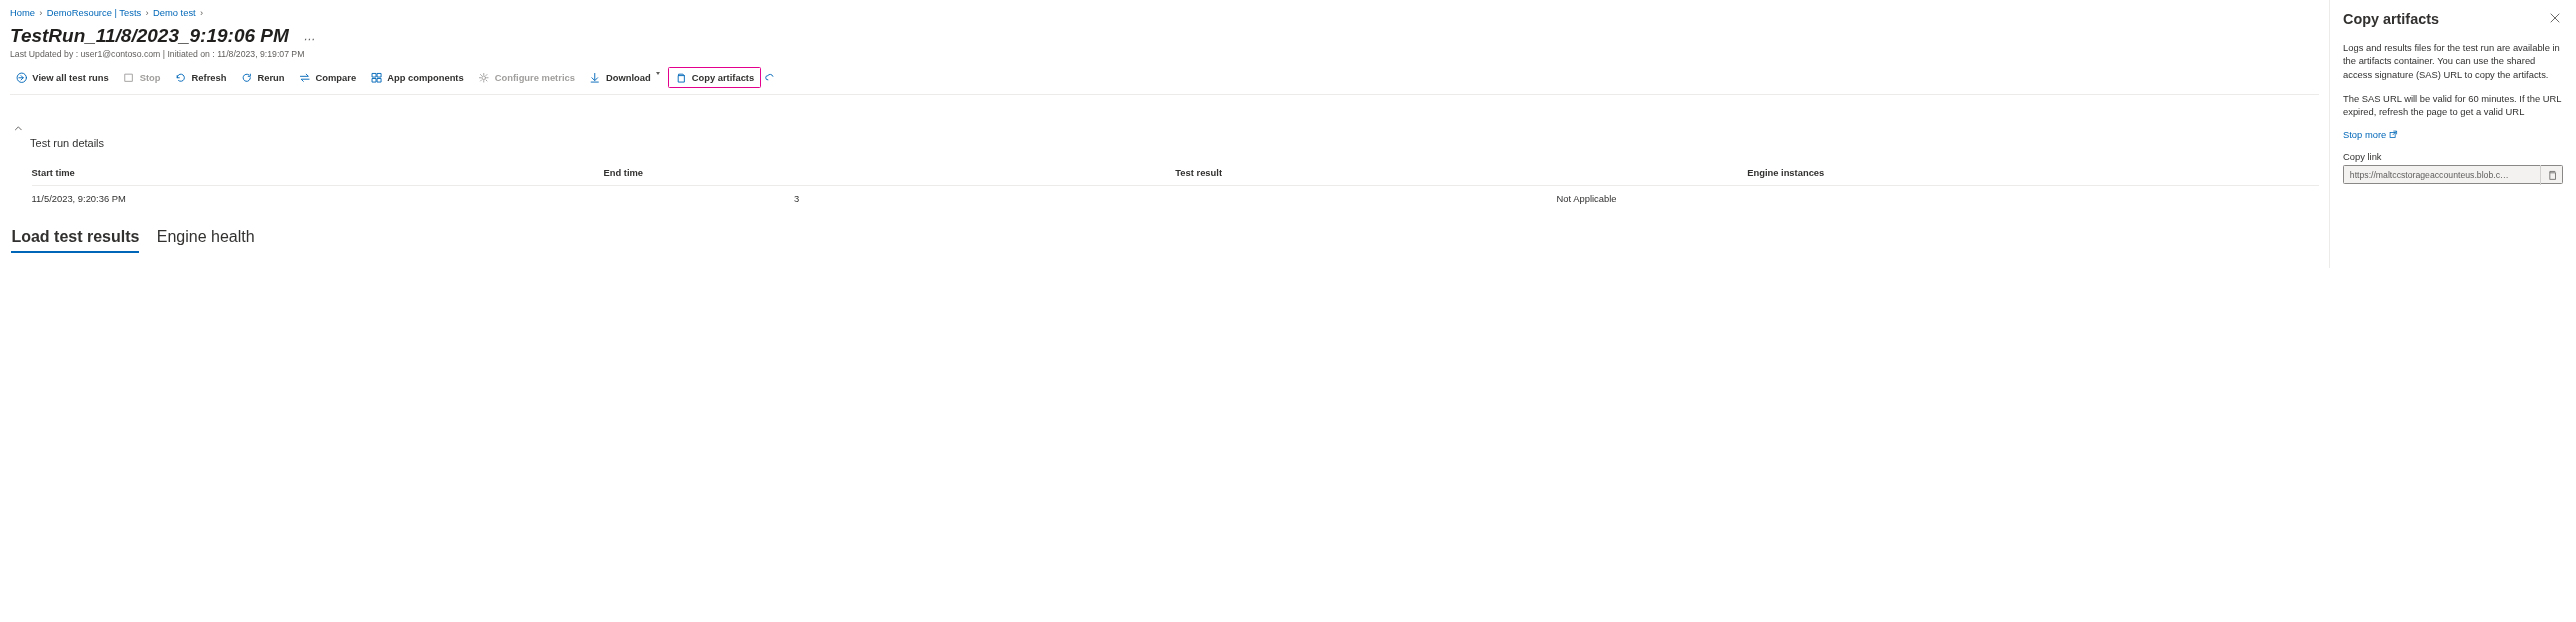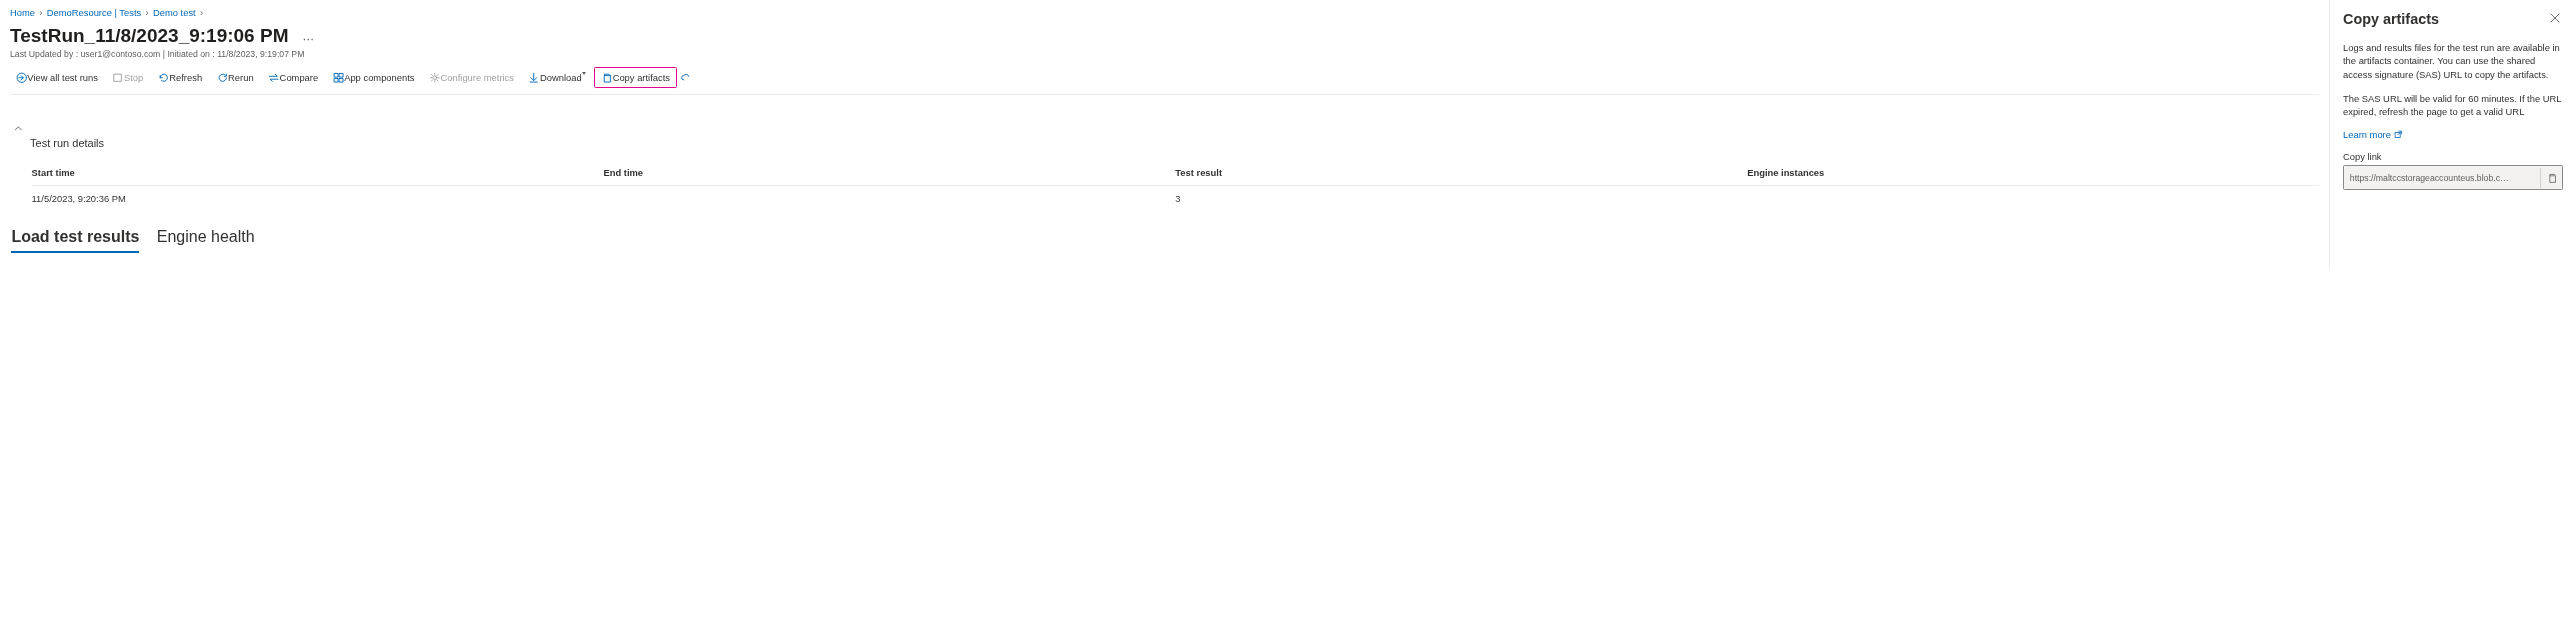--- a/index.html
+++ b/index.html
@@ -23,20 +23,21 @@
       gap: 4.3px;
       font-size: 9.4px;
       padding: 1.4px 0 7.2px 0;
     }
     .breadcrumb a { color: #0067b8; text-decoration: none; }
     .breadcrumb .sep { color: #605e5c; }
     .title-row {
       display: flex;
       align-items: center;
       gap: 14px;
+      font-style: italic;
     }
     .title {
       font-size: 19px;
       font-weight: 600;
       color: #201f1e;
     }
     .more-icon { color: #605e5c; font-size: 11.5px; padding-top: 4.3px; }
     .subtitle {
       color: #605e5c;
       font-size: 8.7px;
@@ -47,25 +48,27 @@
       display: flex;
       align-items: center;
       gap: 2.9px;
       border-bottom: 0.7px solid #edebe9;
       padding-bottom: 5.8px;
       margin-bottom: 7.2px;
       overflow: hidden;
     }
     .tbtn {
       display: inline-flex;
+      gap: 5px;
       padding: 3.6px 5.8px;
       cursor: pointer;
       color: #323130;
       border-radius: 1.4px;
       white-space: nowrap;
+      font-weight: bold;
     }
     .tbtn.disabled { color: #a19f9d; cursor: default; }
     .tbtn.disabled svg path, .tbtn.disabled svg rect, .tbtn.disabled svg circle, .tbtn.disabled svg line, .tbtn.disabled svg polyline { stroke: #a19f9d; }
     .tbtn svg { width: 11.5px; height: 11.5px; flex-shrink: 0; }
     .tbtn svg path, .tbtn svg rect, .tbtn svg circle, .tbtn svg line, .tbtn svg polyline {
       fill: none; stroke: #0067b8; stroke-width: 1.3; stroke-linecap: round; stroke-linejoin: round;
     }
     .highlight-box {
       border: 1.4px solid #e3008c;
       border-radius: 1.4px;
@@ -120,21 +123,21 @@
     .close-btn { cursor: pointer; font-size: 13px; color: #605e5c; padding: 1.4px 2.9px;}
     .panel-body p { font-size: 9.4px; line-height: 1.45; color: #323130; margin-bottom: 10px; }
     .learn-more { color: #0067b8; text-decoration: none; display: inline-flex; align-items: center; gap: 2.9px; margin-bottom: 11.5px; }
     .copy-label { font-size: 9.4px; margin-bottom: 2.9px; display: block; }
     .copy-box {
       display: flex;
       border: 0.7px solid #8a8886;
       background: #f3f2f1;
       border-radius: 1.4px;
       align-items: center;
-      height: 25px;
+      height: 19px;
     }
     .copy-box input {
       flex: 1;
       border: none;
       background: transparent;
       padding: 0 5.8px;
       font-size: 8.7px;
       color: #605e5c;
       text-overflow: ellipsis;
       min-width: 0;
@@ -254,20 +257,21 @@
   <div class="details-table">
     <div class="tr">
       <div class="th">Start time</div>
       <div class="th">End time</div>
       <div class="th">Test result</div>
       <div class="th">Engine instances</div>
     </div>
     <div class="tr">
       <div class="td">11/5/2023, 9:20:36 PM</div>
       <div class="td">3</div>
+      <div class="td">Not Applicable</div>
     </div>
   </div>
 
   <div class="tabs">
     <div class="tab active">Load test results</div>
     <div class="tab">Engine health</div>
   </div>
 </div>
 
 <aside class="panel">
@@ -277,21 +281,21 @@
       <svg width="10" height="10" viewBox="0 0 14 14">
           <line x1="1" y1="1" x2="13" y2="13" style="stroke:#605e5c;stroke-width:1.3"></line>
           <line x1="13" y1="1" x2="1" y2="13" style="stroke:#605e5c;stroke-width:1.3"></line>
         </svg>
     </div>
   </div>
   <div class="panel-body">
     <p>Logs and results files for the test run are available in the artifacts container. You can use the shared access signature (SAS) URL to copy the artifacts.</p>
     <p>The SAS URL will be valid for 60 minutes. If the URL expired, refresh the page to get a valid URL</p>
     <a class="learn-more">
-      <span>Learn more</span>
+      <span>Stop more</span>
       <svg width="8.7" height="8.7" viewBox="0 0 12 12">
           <rect x="1.5" y="3.5" width="7" height="7" style="fill:none;stroke:#0067b8;stroke-width:1.1"></rect>
           <polyline points="6,1.5 10.5,1.5 10.5,6" style="fill:none;stroke:#0067b8;stroke-width:1.1"></polyline>
           <line x1="10.5" y1="1.5" x2="5" y2="7" style="stroke:#0067b8;stroke-width:1.1"></line>
         </svg>
     </a>
     <label class="copy-label">Copy link</label>
     <div class="copy-box">
       <input type="text" readonly="" value="https://maltccstorageaccounteus.blob.c…" style="">
       <div class="copy-icon-btn">

